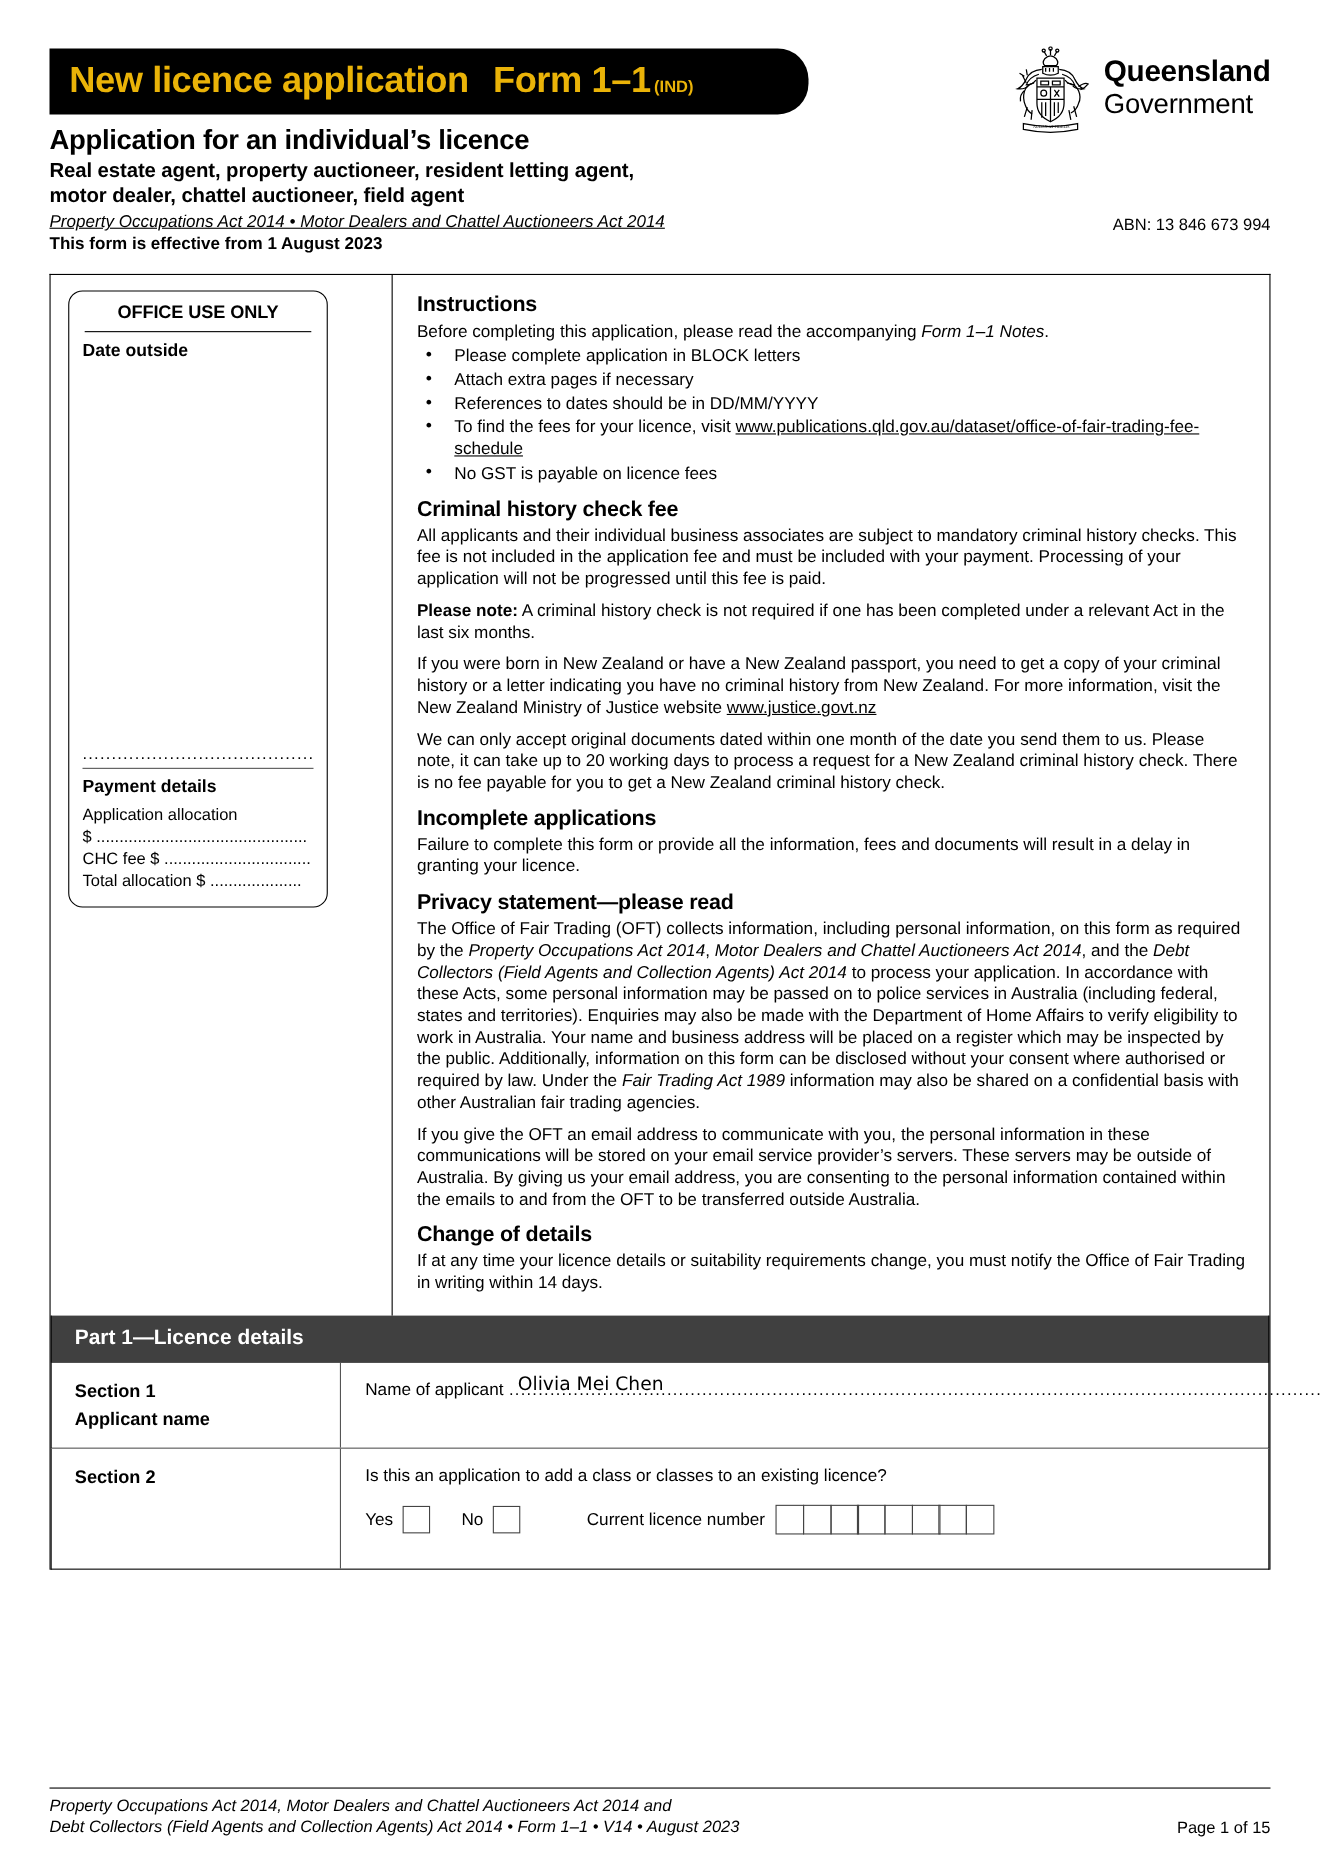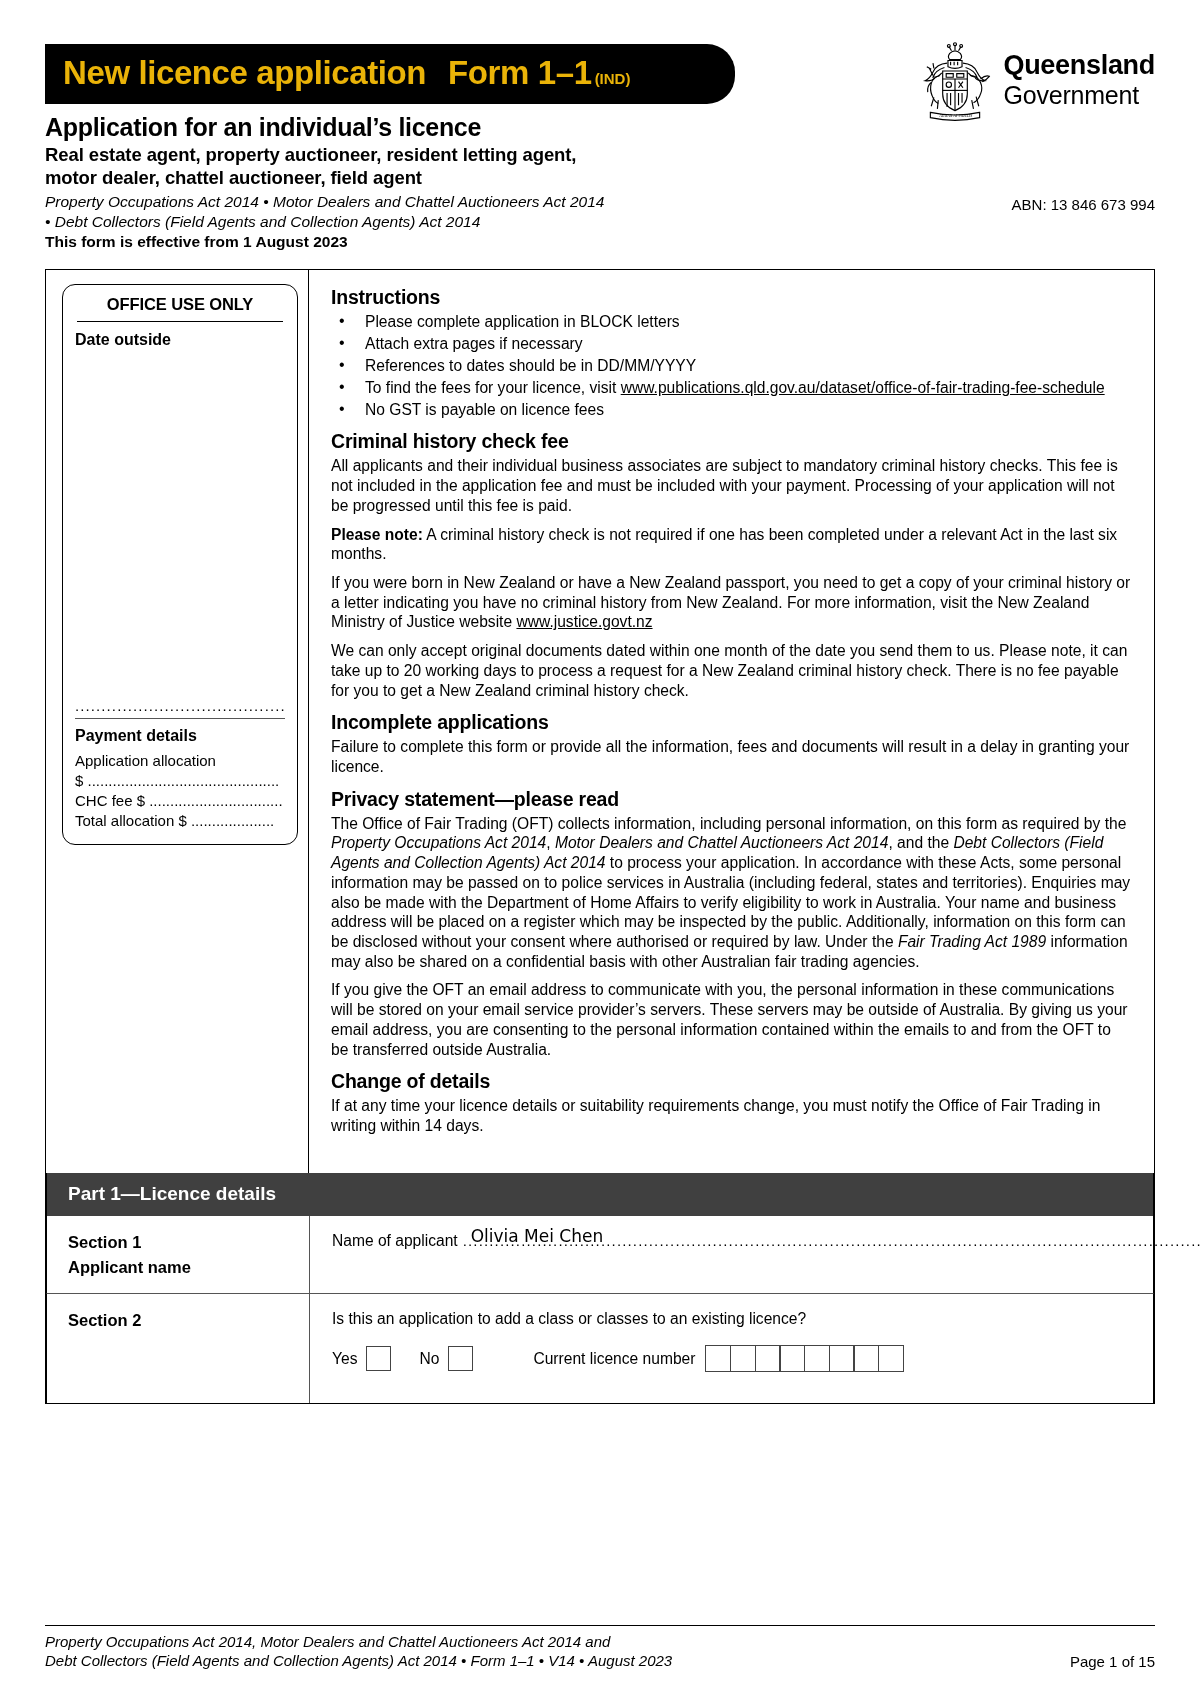--- a/index.html
+++ b/index.html
@@ -22,38 +22,38 @@
     padding:10px 34px 12px 18px;
     margin-left:0;
     min-width:690px;
   }
   .title-bar .t1 { font-size:33px; font-weight:bold; letter-spacing:-0.4px; }
   .title-bar .t2 { font-size:33px; font-weight:bold; margin-left:22px; letter-spacing:-0.4px;}
   .title-bar .t3 { font-size:15px; font-weight:bold; margin-left:3px; }
 
   .subtitle { font-size:25px; font-weight:bold; margin-top:9px; letter-spacing:-0.3px;}
   .roles { font-size:18.5px; font-weight:bold; line-height:1.22; margin-top:2px; letter-spacing:-0.1px;}
-  .acts { font-size:15.5px; font-style:italic; line-height:1.3; margin-top:3px; }
+  .acts { font-size:15.5px; font-style:italic; line-height:1.3; margin-top:3px;text-decoration:underline; }
   .eff { font-size:15.5px; font-weight:bold; margin-top:1px; }
 
   .crest-wrap {
     position:absolute; top:42px; right:0;
     display:flex; align-items:flex-start; gap:4px;
   }
   .crest { width:88px; height:88px; }
   .qg-text { line-height:1; padding-top:10px; }
   .qg-text .q1 { font-size:27px; font-weight:bold; letter-spacing:-0.3px; }
   .qg-text .q2 { font-size:25px; font-weight:normal; margin-top:4px; letter-spacing:-0.2px;}
   .abn { position:absolute; right:0; top:196px; font-size:15px; }
 
   
   .mainbox { margin-top:18px; border:1.6px solid #000; border-bottom:none; position:relative; }
   .cols { display:flex; align-items:stretch; }
   .leftcol { width:262px; flex:none; padding:14px 10px 10px 16px; }
-  .rightcol { flex:1; border-left:1.6px solid #000; padding:12px 22px 28px 22px; }
+  .rightcol { flex:1; border-left:1.6px solid #000; padding:12px 22px 10px 22px;margin-left:48px; }
 
   
   .office {
     border:1.3px solid #000; border-radius:13px;
     padding:10px 12px 12px 12px; height:561px;
     display:flex; flex-direction:column;
   }
   .office-title { text-align:center; font-size:16.5px; font-weight:bold; letter-spacing:-0.1px;}
   .office-rule { border-bottom:1.4px solid #000; margin:7px 2px 9px 2px; }
   .office-label { font-size:16px; font-weight:bold; }
@@ -112,21 +112,20 @@
     <div class="title-bar">
       <span class="t1">New licence application</span><span class="t2">Form 1–1</span><span class="t3">(IND)</span>
     </div>
     <div class="subtitle">Application for an individual’s licence</div>
     <div class="roles">
       <div>Real estate agent, property auctioneer, resident letting agent,</div>
       <div>motor dealer, chattel auctioneer, field agent</div>
     </div>
     <div class="acts">
       <div>Property Occupations Act 2014 • Motor Dealers and Chattel Auctioneers Act 2014</div>
-      <div>• Debt Collectors (Field Agents and Collection Agents) Act 2014</div>
     </div>
     <div class="eff">This form is effective from 1 August 2023</div>
 
     <div class="crest-wrap">
       <svg class="crest" viewBox="0 0 100 100">
         <g fill="none" stroke="#000" stroke-width="1.3">
 
           <path d="M44 13 q6 -6 12 0 q3 4 0 7 h-12 q-3 -3 0 -7z"></path>
           <path d="M46 10 l-3 -5 M54 10 l3 -5 M50 9 v-6"></path>
           <circle cx="43" cy="4.5" r="1.6"></circle>
@@ -189,20 +188,21 @@
           <div class="pay-line">Application allocation</div>
           <div class="pay-line">$ ..............................................</div>
           <div class="pay-line">CHC fee $ ................................</div>
           <div class="pay-line">Total allocation $ ....................</div>
         </div>
       </div>
 
       <div class="rightcol">
 
         <h2 class="sec">Instructions</h2>
+        <p class="body nm"><span>Before completing this application, please read the accompanying </span><i>Form 1–1 Notes</i><span>.</span></p>
         <ul class="bullets">
           <li>Please complete application in BLOCK letters</li>
           <li>Attach extra pages if necessary</li>
           <li>References to dates should be in DD/MM/YYYY</li>
           <li><span>To find the fees for your licence, visit </span><span class="u">www.publications.qld.gov.au/dataset/office-of-fair-trading-fee-schedule</span></li>
           <li>No GST is payable on licence fees</li>
         </ul>
 
         <h2 class="sec tight">Criminal history check fee</h2>
         <p class="body">All applicants and their individual business associates are subject to mandatory criminal history checks. This fee is not included in the application fee and must be included with your payment. Processing of your application will not be progressed until this fee is paid.</p>

